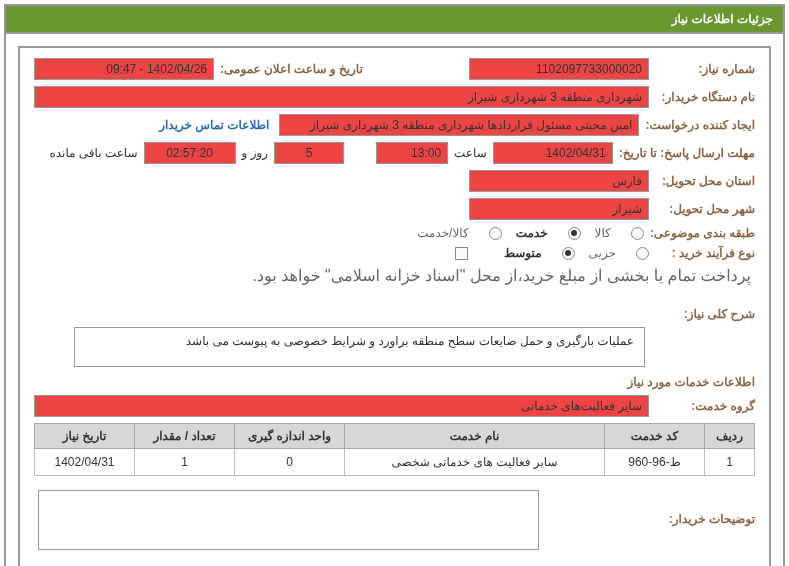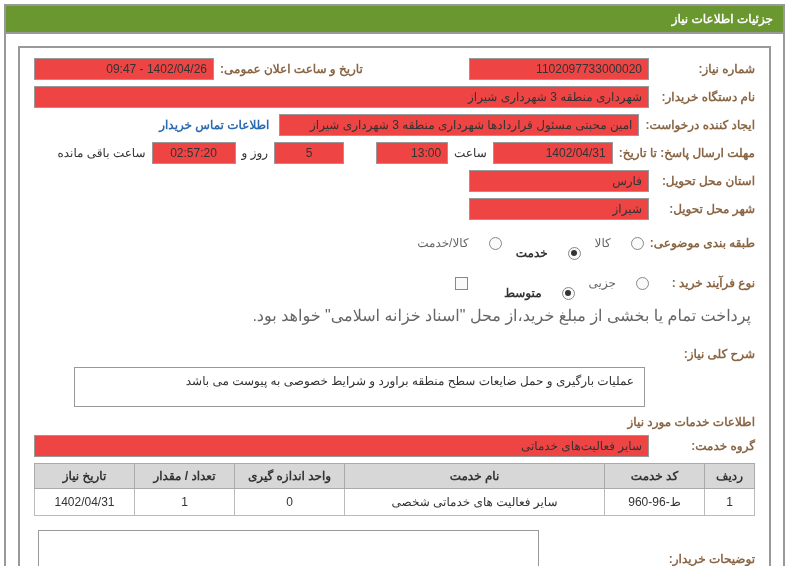--- a/index.html
+++ b/index.html
@@ -68,21 +68,21 @@
     display: flex;
     align-items: center;
     gap: 14px;
   }
   .radio-item, .check-item {
     display: flex;
     align-items: center;
     gap: 20px;
     color: #666;
   }
-  .radio-item.selected { color: #333; font-weight: bold; margin-top: 20px; }
+  .radio-item.selected { color: #333; font-weight: bold; }
   .radio-circle {
     width: 13px; height: 13px;
     border: 1px solid #888;
     border-radius: 50%;
     background: #fafafa;
     display: inline-flex;
     align-items: center;
     justify-content: center;
   }
   .radio-circle.on::after {
@@ -203,21 +203,21 @@
       </div>
 
       <div class="row">
         <span class="label">مهلت ارسال پاسخ: تا تاریخ:</span>
         <span class="field field-sm">1402/04/31</span>
         <span>ساعت</span>
         <span class="field" style="width:72px">13:00</span>
         <span style="width:20px"></span>
         <span class="field" style="width:70px;text-align:center;justify-content:center">5</span>
         <span>روز و</span>
-        <span class="field" style="width:84px;text-align:center;justify-content:center">02:57:20</span>
+        <span class="field" style="width:92px;text-align:center;justify-content:center">02:57:20</span>
         <span>ساعت باقی مانده</span>
       </div>
 
       <div class="row">
         <span class="label">استان محل تحویل:</span>
         <span class="field field-md">فارس</span>
       </div>
 
       <div class="row">
         <span class="label">شهر محل تحویل:</span>

